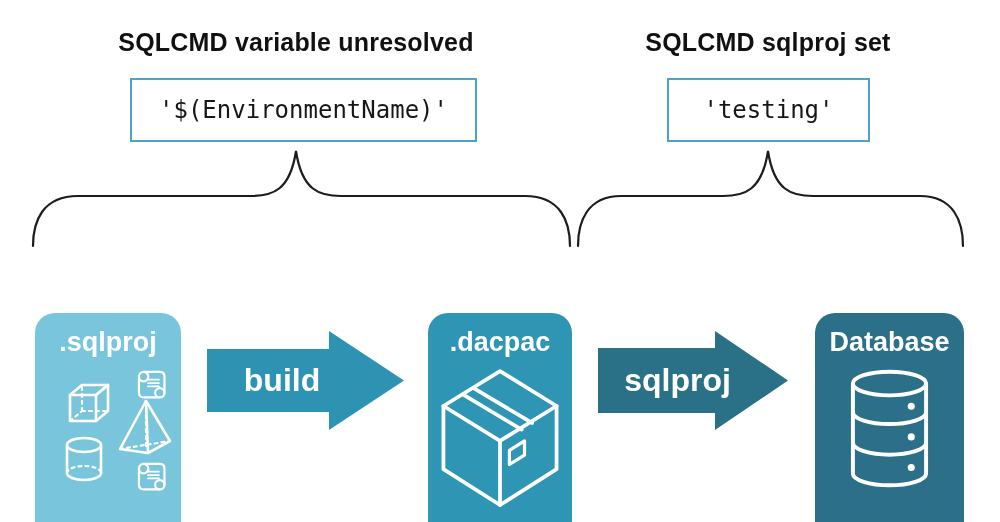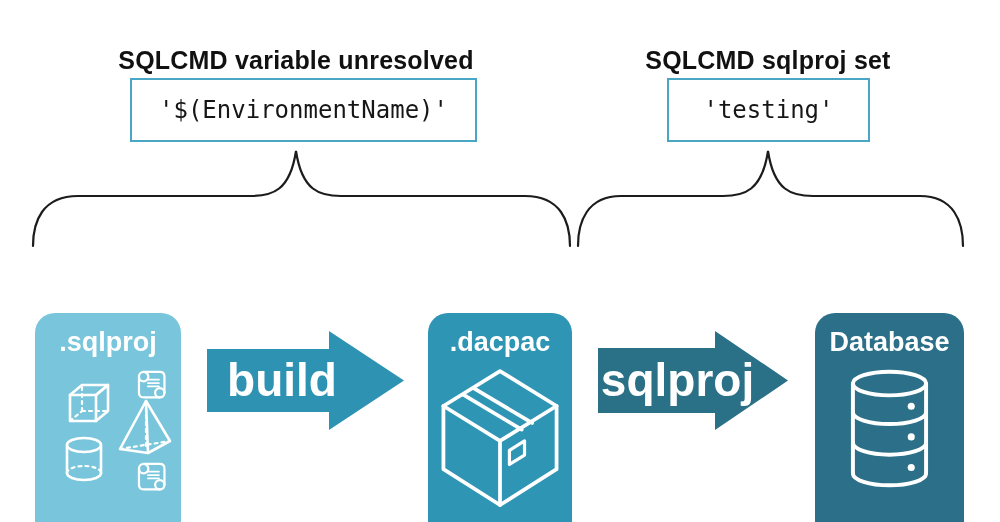--- a/index.html
+++ b/index.html
@@ -1,20 +1,20 @@
 <!DOCTYPE html>
 <html style="--card_sqlproj: #79C6DC; --card_dacpac: #2E95B5; --card_database: #2B7088; --arrow_build: #2E93B3; --arrow_deploy: #2A7086; --code_border: #4BA5C5; --brace: #1c1c1c; --text_dark: #161616; --text_light: #ffffff;"><head>
 <meta charset="utf-8">
 <style>
   html,body{margin:0;padding:0;background:#fff;}
   .canvas{position:relative;width:1000px;height:522px;background:#fff;overflow:hidden;
           font-family:"Liberation Sans",sans-serif;}
 
   .group-title{position:absolute;text-align:center;font-size:25px;font-weight:800;
-               color:#111;letter-spacing:.2px;margin-top:18px;}
+               color:#111;letter-spacing:.2px;}
   #title-left{left:80px;top:28px;width:432px;}
   #title-right{left:637px;top:28px;width:262px;}
 
   .code-box{position:absolute;box-sizing:border-box;border:2px solid var(--code_border,#4BA5C5);
             background:#fff;display:flex;align-items:center;justify-content:center;
             font-family:"DejaVu Sans Mono",monospace;font-size:24px;color:var(--text_dark,#161616);}
   #code-left{left:130px;top:78px;width:347px;height:64px;}
   #code-right{left:667px;top:78px;width:203px;height:64px;}
 
   .braces-layer{position:absolute;left:0;top:0;width:1000px;height:260px;}
@@ -28,21 +28,21 @@
               color:var(--text_light,#fff);font-weight:800;font-size:27px;}
 
   .icon-layer{position:absolute;}
   .wire{fill:none;stroke:#fff;stroke-width:2.6;stroke-linejoin:round;stroke-linecap:round;}
   .wire-dash{fill:none;stroke:#fff;stroke-width:2.2;stroke-linejoin:round;stroke-linecap:round;
              stroke-dasharray:3 4;}
   .wire-thick{fill:none;stroke:#fff;stroke-width:4;stroke-linejoin:round;stroke-linecap:round;}
 
   .arrow-svg{position:absolute;}
   .arrow-label{position:absolute;display:flex;align-items:center;justify-content:center;
-               color:var(--text_light,#fff);font-weight:800;font-size:46px;}
+               color:var(--text_light,#fff);font-weight:800;font-size:32px;}
   #label-build{left:207px;top:347px;width:150px;height:66px;}
   #label-deploy{left:600px;top:347px;width:155px;height:66px;}
 </style>
 </head>
 <body>
 
 <div class="canvas">
 
   <div class="group-title" id="title-left">SQLCMD variable unresolved</div>
   <div class="group-title" id="title-right">SQLCMD sqlproj set</div>

